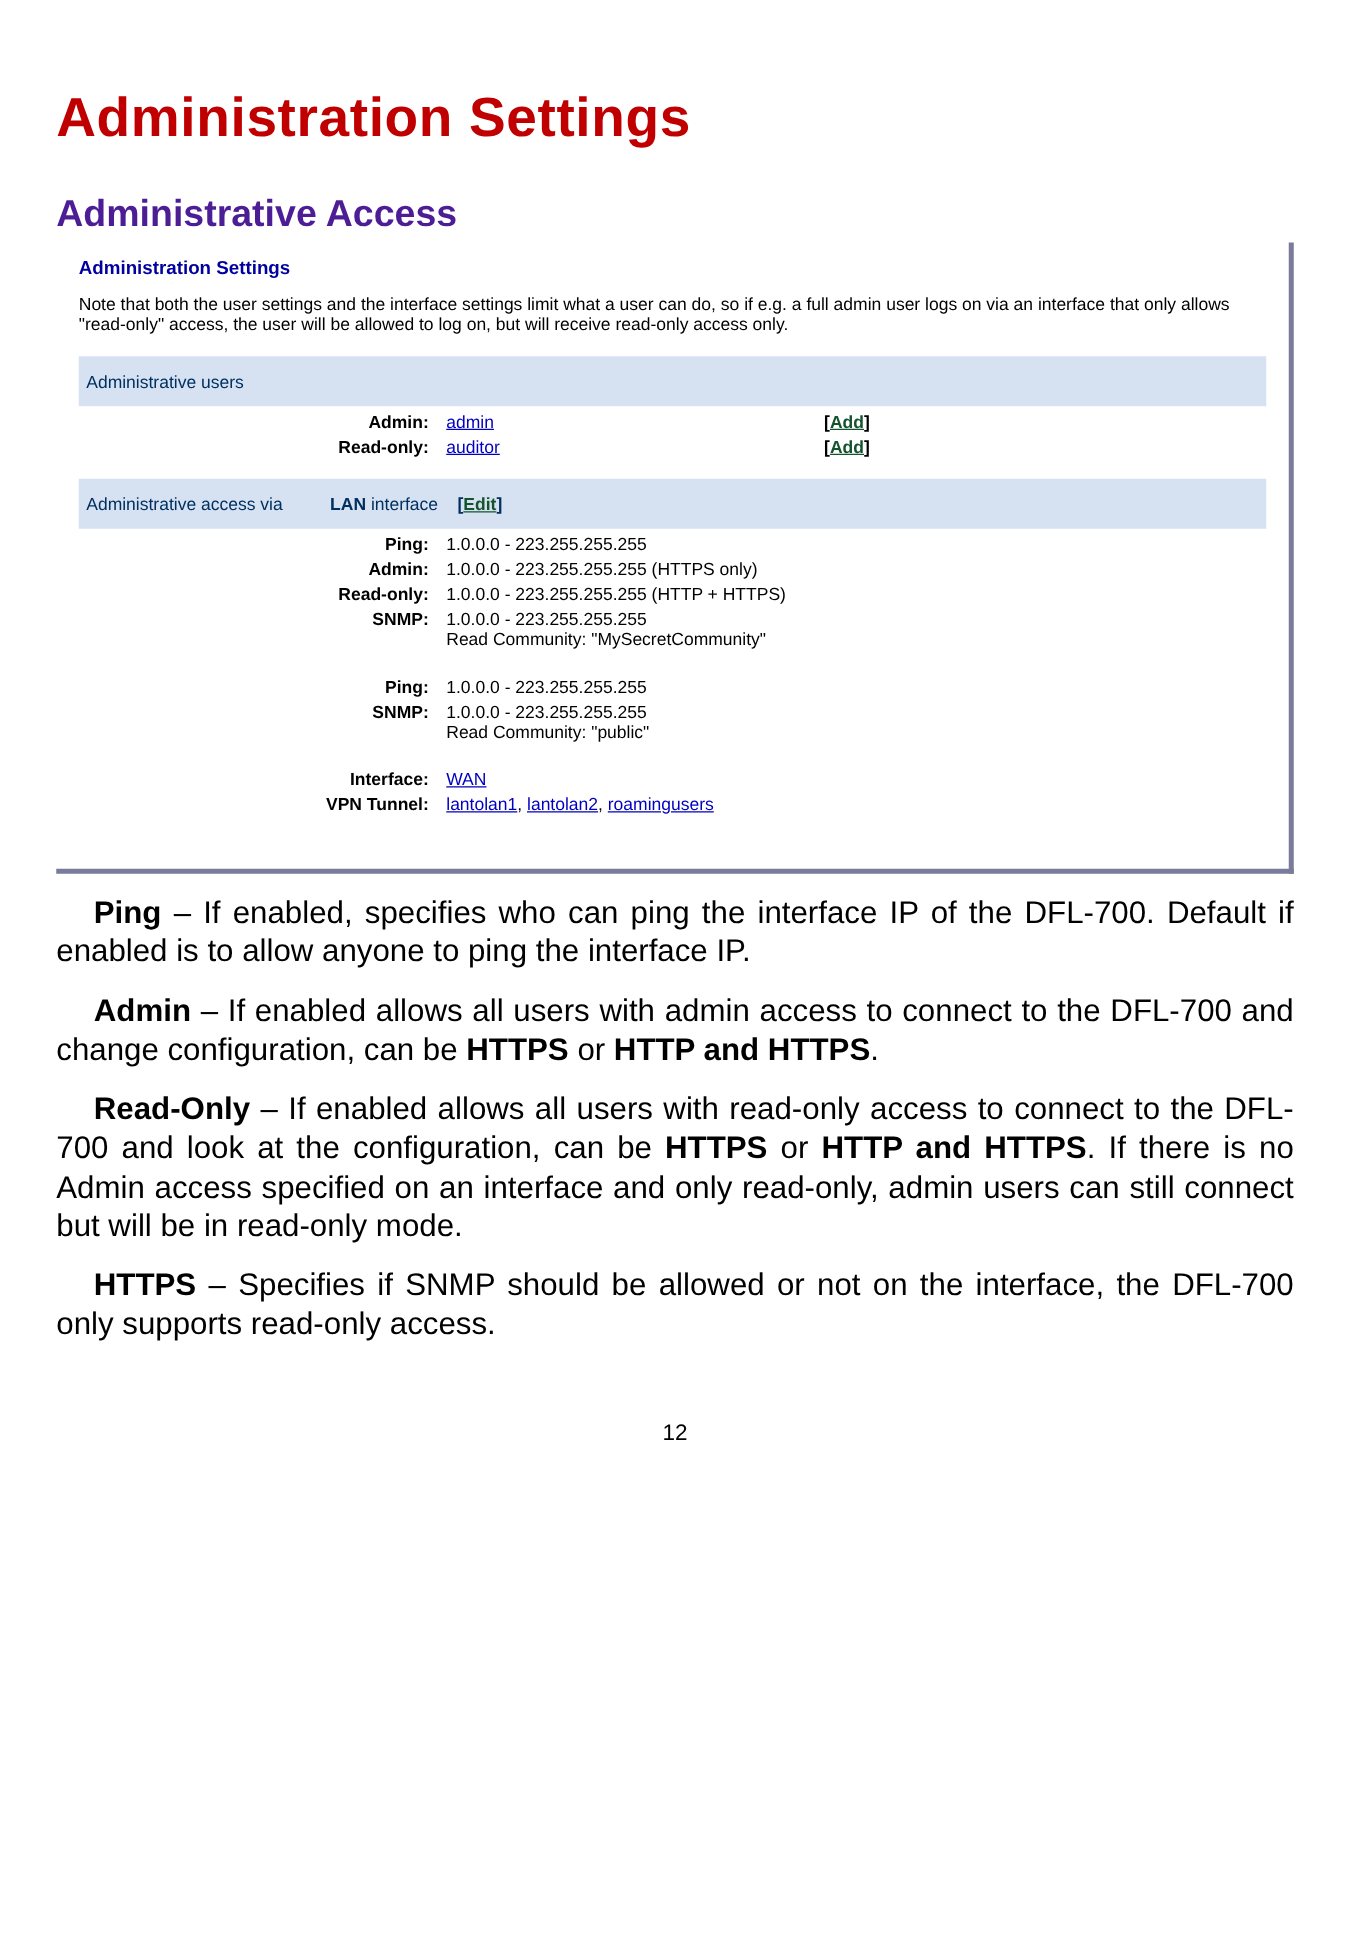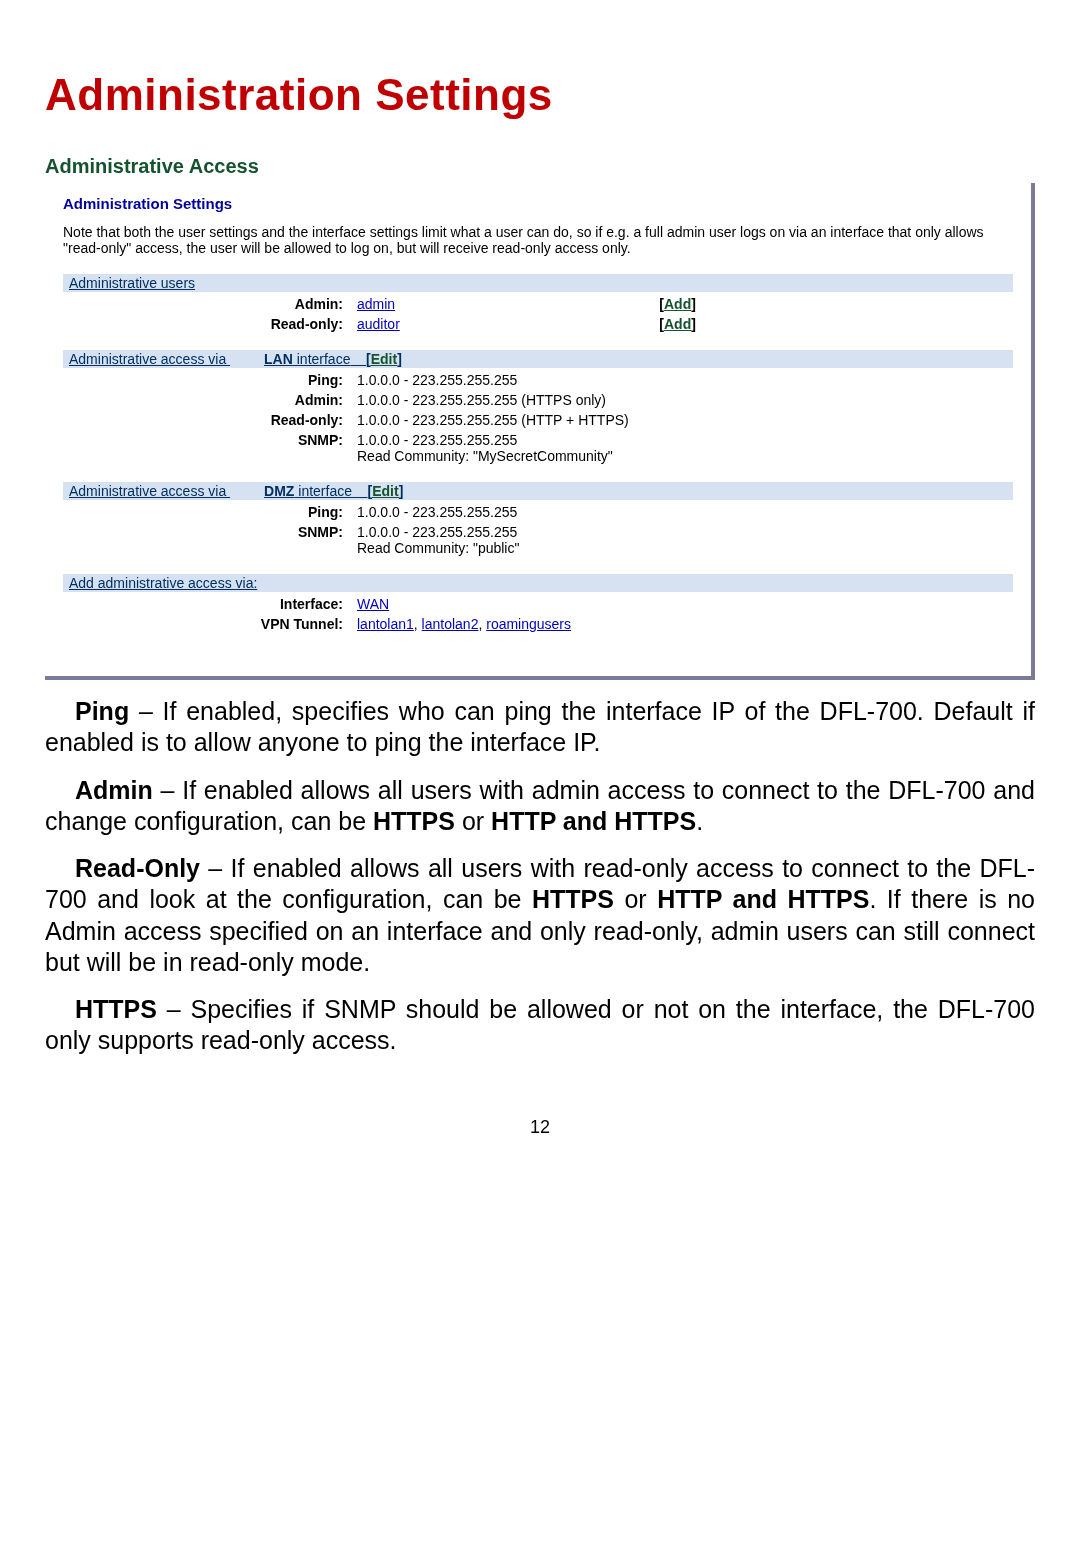--- a/index.html
+++ b/index.html
@@ -12,23 +12,23 @@
     box-sizing: border-box;
   }
   .h1 {
     color: #c00000;
     font-weight: 900;
     font-size: 44px;
     margin: 30px 0 15px 0;
     letter-spacing: 0.5px;
   }
   .h2 {
-    color: #14532d;
+    color: #4c1d95;
     font-weight: 900;
-    font-size: 20px;
+    font-size: 30px;
     margin: 35px 0 5px 0;
   }
   .panel {
     border-right: 4px solid #7a7a9a;
     border-bottom: 4px solid #7a7a9a;
     padding: 12px 18px 40px 18px;
     font-family: Verdana, Helvetica, sans-serif;
     font-size: 14px;
     color: #000;
   }
@@ -40,24 +40,23 @@
   }
   .instr {
     margin: 10px 0 14px 0;
   }
   .note {
     margin: 5px 0 18px 0;
   }
   .section-header {
     background: #d6e2f2;
     color: #003060;
-    padding: 1px 6px;
+    padding: 12px 6px;
     font-size: 14px;
     margin: 0;
-    text-decoration: underline;
   }
   .section-header .bold {
     font-weight: bold;
     margin-left: 34px;
   }
   .bracket { font-weight: bold; }
   .lnk {
     color: #0000c0;
     text-decoration: underline;
   }
@@ -152,40 +151,35 @@
     <div class="row">
       <div class="cell-label">SNMP:</div>
       <div class="cell-val">
         <span>1.0.0.0 - 223.255.255.255</span><br>
         <span>Read Community: "MySecretCommunity"</span>
       </div>
     </div>
   </div>
   <div class="spacer"></div>
 
-  <div class="section-header">
-    <span>Administrative access via </span><span class="bold">DMZ</span><span> interface</span>
-    &nbsp;&nbsp;&nbsp;<span class="bracket">[</span><a href="#" class="lnk-edit">Edit</a><span class="bracket">]</span>
-  </div>
   <div class="row-table">
     <div class="row">
       <div class="cell-label">Ping:</div>
       <div class="cell-val">1.0.0.0 - 223.255.255.255</div>
     </div>
     <div class="row">
       <div class="cell-label">SNMP:</div>
       <div class="cell-val">
         <span>1.0.0.0 - 223.255.255.255</span><br>
         <span>Read Community: "public"</span>
       </div>
     </div>
   </div>
   <div class="spacer"></div>
 
-  <div class="section-header">Add administrative access via:</div>
   <div class="row-table">
     <div class="row">
       <div class="cell-label">Interface:</div>
       <div class="cell-val"><a href="#" class="lnk">WAN</a></div>
     </div>
     <div class="row">
       <div class="cell-label">VPN Tunnel:</div>
       <div class="cell-val">
         <a href="#" class="lnk">lantolan1</a>, 
         <a href="#" class="lnk">lantolan2</a>, 

